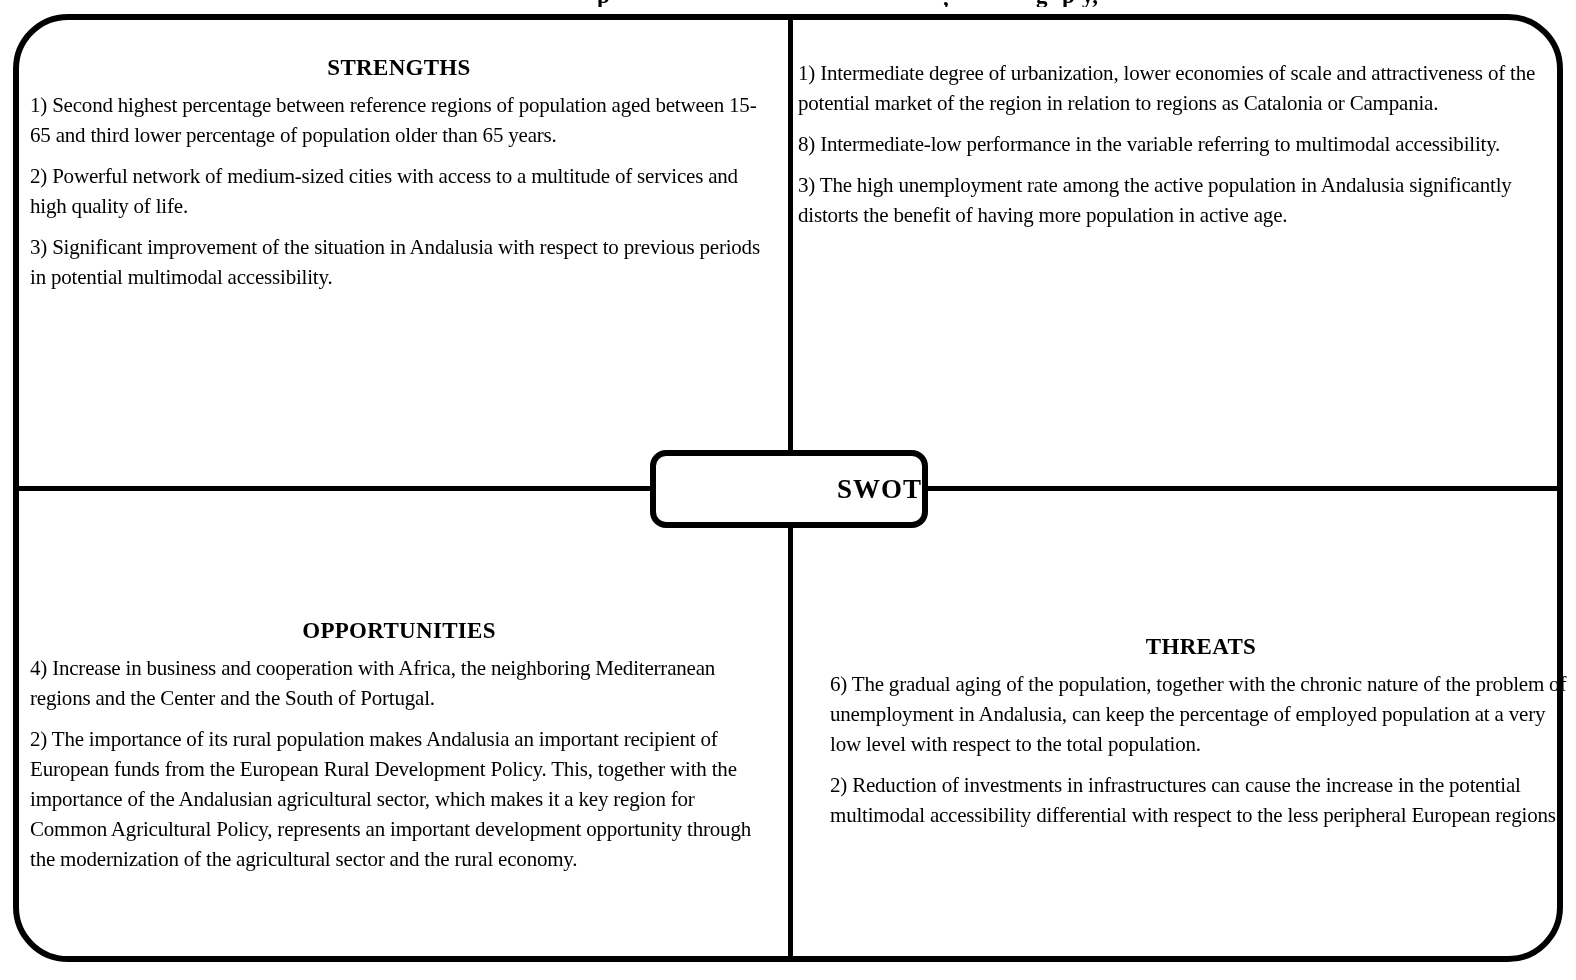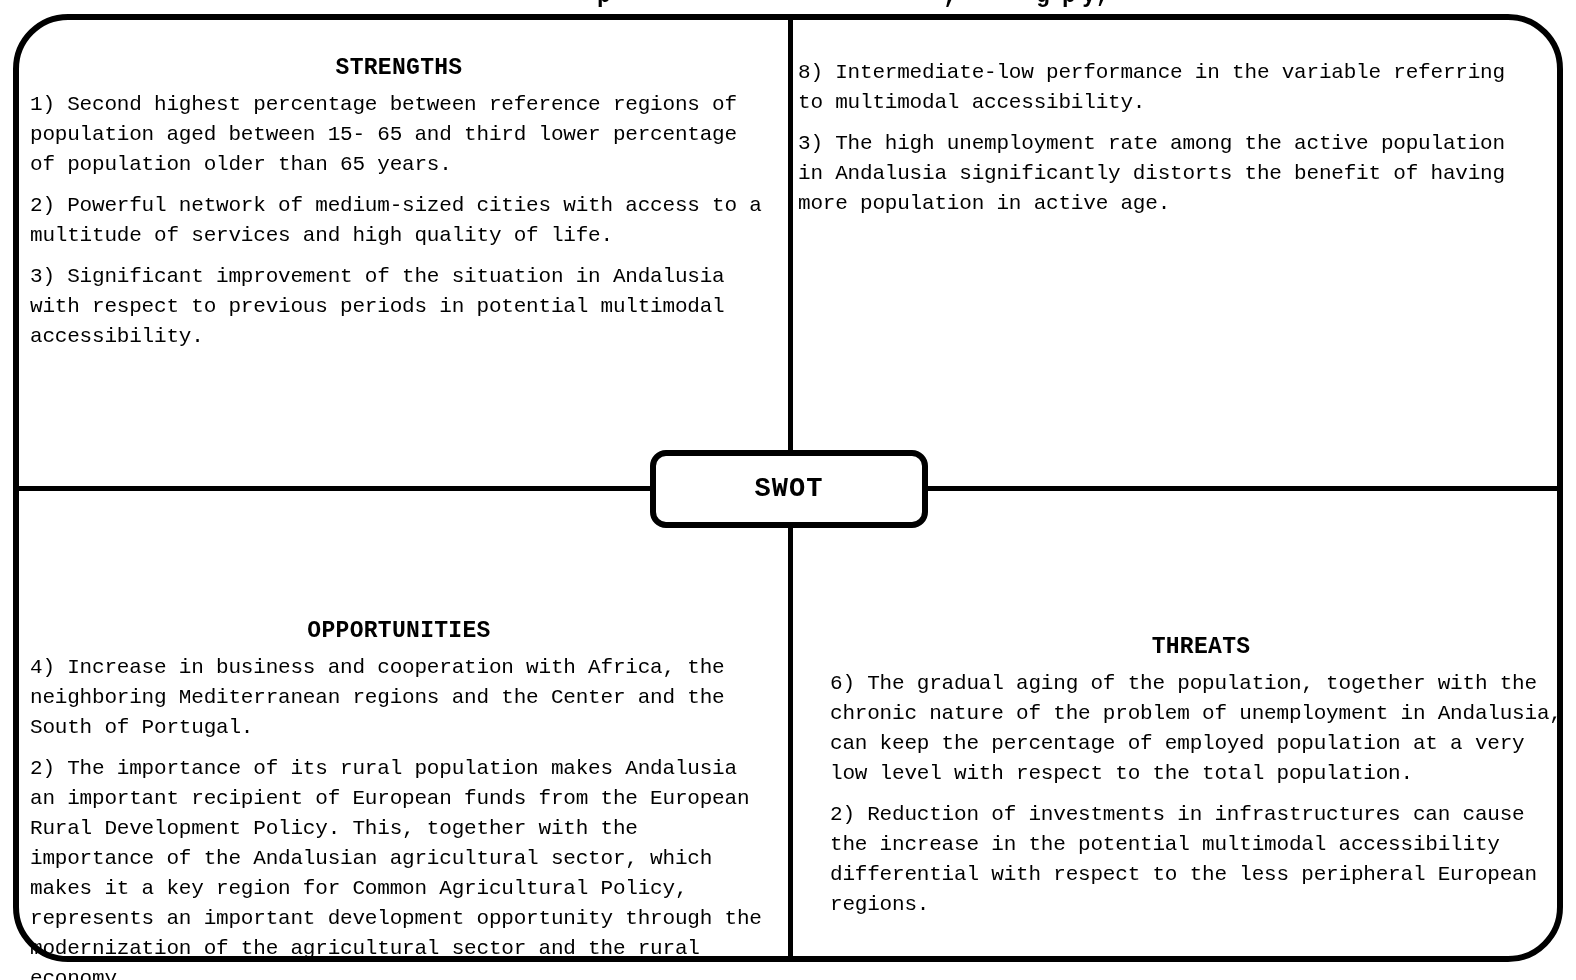--- a/index.html
+++ b/index.html
@@ -5,21 +5,21 @@
   html, body {
     margin: 0;
     padding: 0;
     background: #ffffff;
   }
   .canvas {
     position: relative;
     width: 1576px;
     height: 980px;
     background: #ffffff;
-    font-family: Liberation Mono, monospace;
+    font-family: Liberation Serif, serif;
     color: #000000;
     overflow: hidden;
   }
   
   .title-clip {
     position: absolute;
     left: 0; top: 0;
     width: 1576px; height: 7px;
     overflow: hidden;
     z-index: 5;
@@ -67,21 +67,21 @@
   .swot-box {
     position: absolute;
     left: 650px; top: 450px;
     width: 278px; height: 78px;
     box-sizing: border-box;
     background: #ffffff;
     border: 6px solid #000000;
     border-radius: 16px;
     display: flex;
     align-items: center;
-    justify-content: center;
+    justify-content: flex-end;
     z-index: 4;
   }
   .swot-box span {
     font-size: 27px;
     font-weight: bold;
     letter-spacing: 1px;
   }
   
   .quad {
     position: absolute;
@@ -123,20 +123,21 @@
   <div class="hline"></div>
 
   <section class="quad q-strengths">
     <h2>STRENGTHS</h2>
     <p>1) Second highest percentage between reference regions of population aged between 15- 65 and third lower percentage of population older than 65 years.</p>
     <p>2) Powerful network of medium-sized cities with access to a multitude of services and high quality of life.</p>
     <p>3) Significant improvement of the situation in Andalusia with respect to previous periods in potential multimodal accessibility.</p>
   </section>
 
   <section class="quad q-weaknesses">
+    <p>1) Intermediate degree of urbanization, lower economies of scale and attractiveness of the potential market of the region in relation to regions as Catalonia or Campania.</p>
     <p>8) Intermediate-low performance in the variable referring to multimodal accessibility.</p>
     <p>3) The high unemployment rate among the active population in Andalusia significantly distorts the benefit of having more population in active age.</p>
   </section>
 
   <section class="quad q-opportunities">
     <h2>OPPORTUNITIES</h2>
     <p>4) Increase in business and cooperation with Africa, the neighboring Mediterranean regions and the Center and the South of Portugal.</p>
     <p>2) The importance of its rural population makes Andalusia an important recipient of European funds from the European Rural Development Policy. This, together with the importance of the Andalusian agricultural sector, which makes it a key region for Common Agricultural Policy, represents an important development opportunity through the modernization of the agricultural sector and the rural economy.</p>
   </section>
 

